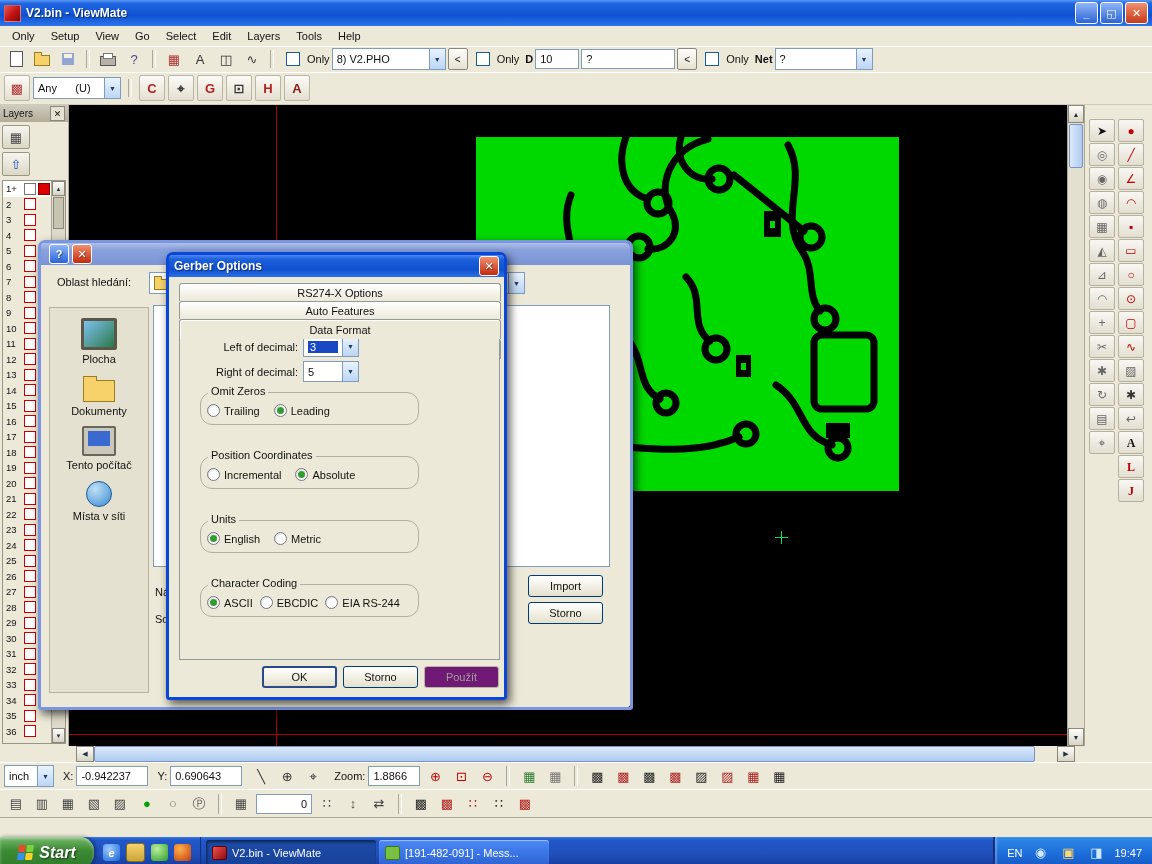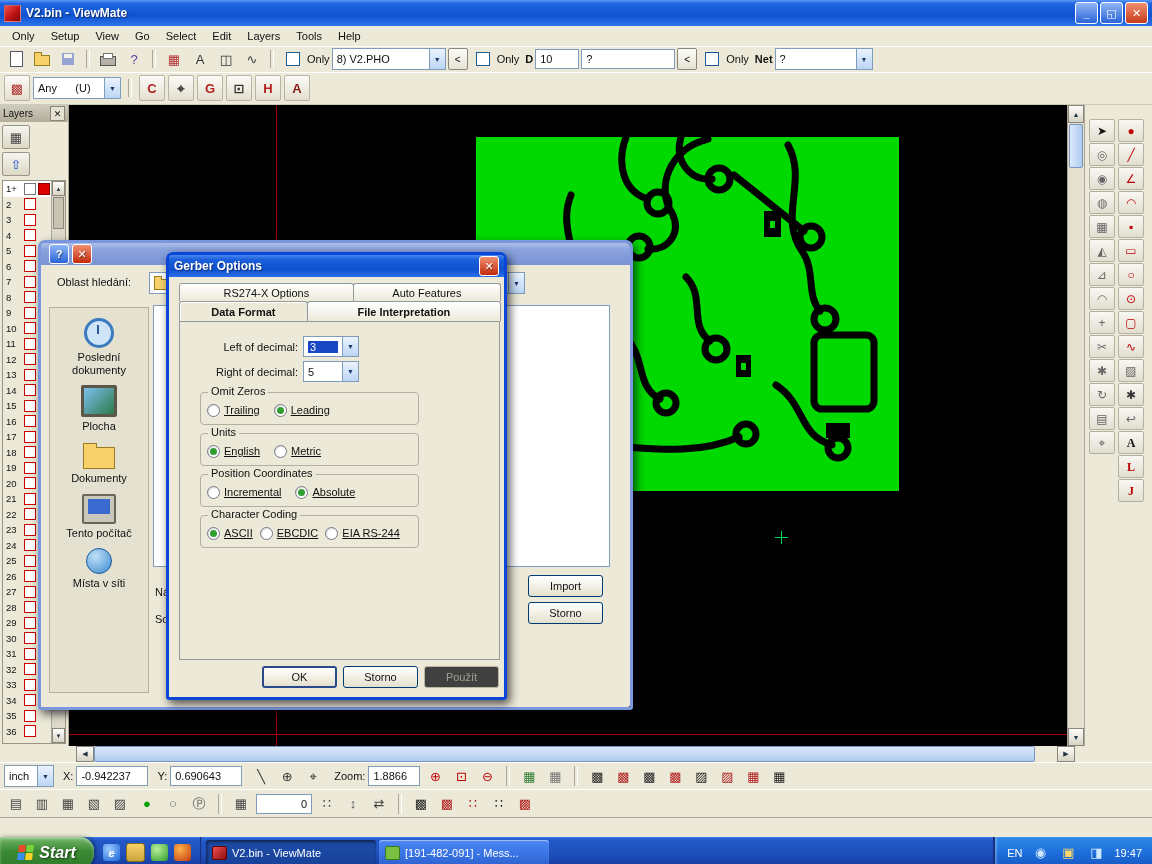--- a/index.html
+++ b/index.html
@@ -166,46 +166,46 @@
   .pl-my-computer::before{content:'';position:absolute;inset:3px 4px 8px 4px;background:#3a6ad0;}
   .pl-network{border-radius:50%;width:24px;height:24px;background:radial-gradient(circle at 35% 30%,#bfe0f7,#3a8ad0);border:1px solid #1a5a9a;}
   .file-list{position:absolute;left:112px;top:40px;width:455px;height:260px;background:#fff;border:1px solid #7f9db9;}
   .imp-btn1{position:absolute;left:487px;top:310px;}
   .imp-btn2{position:absolute;left:487px;top:337px;}
   .cut1{position:absolute;left:114px;top:321px;}
   .cut2{position:absolute;left:114px;top:348px;}
 
   .gerber-dialog{left:166px;top:252px;width:341px;height:448px;z-index:9;}
   .tabs{position:absolute;left:10px;top:6px;width:321px;}
-  .tabrow{display:flex;}
+  .tabrow{display:flex;flex-direction:column;}
   .tab{height:17px;display:flex;align-items:center;justify-content:center;
     background:linear-gradient(#ffffff,#ece9d8);border:1px solid #919b9c;border-bottom:none;
     border-radius:3px 3px 0 0;margin-right:-1px;padding:0 6px;white-space:nowrap;}
-  .tabrow2 .tab{height:19px;font-weight:bold;}
+  .tabrow2 .tab{height:19px;}
   .tab.active{background:#ece9d8;position:relative;z-index:3;box-shadow:inset 1px 1px 0 #fff;}
   .tabpanel{position:absolute;left:10px;top:44px;width:321px;height:339px;border:1px solid #919b9c;
     background:#ece9d8;box-sizing:border-box;z-index:2;}
   .decrow{position:absolute;left:0;display:flex;align-items:center;}
   .decrow .dl{width:118px;text-align:right;margin-right:5px;}
   .deccombo{width:50px;height:19px;}
   .hl{background:#1a47c4;color:#fff;padding:0 2px;}
   .groups{position:absolute;left:20px;top:70px;}
-  .groupbox{position:relative;width:217px;height:31px;border:1px solid #b3afa0;border-radius:4px;margin-bottom:8px;}
+  .groupbox{position:relative;width:217px;height:31px;border:1px solid #b3afa0;border-radius:12px;margin-bottom:31px;}
   .grouplabel{position:absolute;top:-8px;left:7px;background:#ece9d8;padding:0 3px;}
   .grouprow{display:flex;align-items:center;height:100%;padding:3px 6px 0 6px;box-sizing:border-box;}
-  .radio-opt{display:inline-flex;align-items:center;margin-right:14px;white-space:nowrap;text-decoration:underline;}
+  .radio-opt{display:inline-flex;align-items:flex-end;margin-right:14px;white-space:nowrap;}
   .radio-opt.tight{margin-right:7px;}
   .radio{width:11px;height:11px;border-radius:50%;background:#fff;border:1px solid #778;margin-right:4px;position:relative;flex:none;
      box-shadow:inset 1px 1px 1px #0002;}
   .radio.sel::after{content:'';position:absolute;inset:2px;border-radius:50%;background:#2f9e2f;}
   .gbtns{position:absolute;left:93px;bottom:9px;display:flex;gap:6px;}
   .xpbtn{width:75px;height:22px;border:1px solid #003c74;border-radius:3px;box-sizing:border-box;
     background:linear-gradient(180deg,#ffffff,#f4f2e8 45%,#e4e0cd);display:flex;align-items:center;justify-content:center;}
   .xpbtn.default{border:2px solid #2a4a8c;}
-  .xpbtn.disabled{color:#a09f94;border-color:#bab6a6;background:#404040;}
+  .xpbtn.disabled{color:#a09f94;border-color:#bab6a6;background:#701a75;}
 </style>
 </head>
 <body>
 
 <div class="screen">
 
   <div class="titlebar">
     <span class="app-icon"></span>
     <span class="tb-title">V2.bin - ViewMate</span>
     <span class="winbtn">_</span>
@@ -681,24 +681,20 @@
   </div>
   <div class="dlg-body">
     <span class="lookin-label">Oblast hledání:</span>
     <span class="combo lookin-combo">
       <span class="mini i-folder"></span>
       <span class="cval"></span>
       <span class="arrow">▼</span>
     </span>
     <div class="places">
         <div class="place">
-          <div class="pl-icon pl-recent-documents"></div>
-          <div class="pl-label">Poslední dokumenty</div>
-        </div>
-        <div class="place">
           <div class="pl-icon pl-desktop"></div>
           <div class="pl-label">Plocha</div>
         </div>
         <div class="place">
           <div class="pl-icon pl-documents"></div>
           <div class="pl-label">Dokumenty</div>
         </div>
         <div class="place">
           <div class="pl-icon pl-my-computer"></div>
           <div class="pl-label">Tento počítač</div>
@@ -755,42 +751,42 @@
                 <span class="radio"></span>
                 <span class="radio-text">Trailing</span>
               </span>
               <span class="radio-opt">
                 <span class="radio sel"></span>
                 <span class="radio-text">Leading</span>
               </span>
             </div>
           </div>
           <div class="groupbox">
+            <span class="grouplabel">Position Coordinates</span>
+            <div class="grouprow">
+              <span class="radio-opt">
+                <span class="radio"></span>
+                <span class="radio-text">Incremental</span>
+              </span>
+              <span class="radio-opt">
+                <span class="radio sel"></span>
+                <span class="radio-text">Absolute</span>
+              </span>
+            </div>
+          </div>
+          <div class="groupbox">
             <span class="grouplabel">Units</span>
             <div class="grouprow">
               <span class="radio-opt">
                 <span class="radio sel"></span>
                 <span class="radio-text">English</span>
               </span>
               <span class="radio-opt">
                 <span class="radio"></span>
                 <span class="radio-text">Metric</span>
-              </span>
-            </div>
-          </div>
-          <div class="groupbox">
-            <span class="grouplabel">Position Coordinates</span>
-            <div class="grouprow">
-              <span class="radio-opt">
-                <span class="radio"></span>
-                <span class="radio-text">Incremental</span>
-              </span>
-              <span class="radio-opt">
-                <span class="radio sel"></span>
-                <span class="radio-text">Absolute</span>
               </span>
             </div>
           </div>
           <div class="groupbox">
             <span class="grouplabel">Character Coding</span>
             <div class="grouprow">
               <span class="radio-opt tight">
                 <span class="radio sel"></span>
                 <span class="radio-text">ASCII</span>
               </span>

